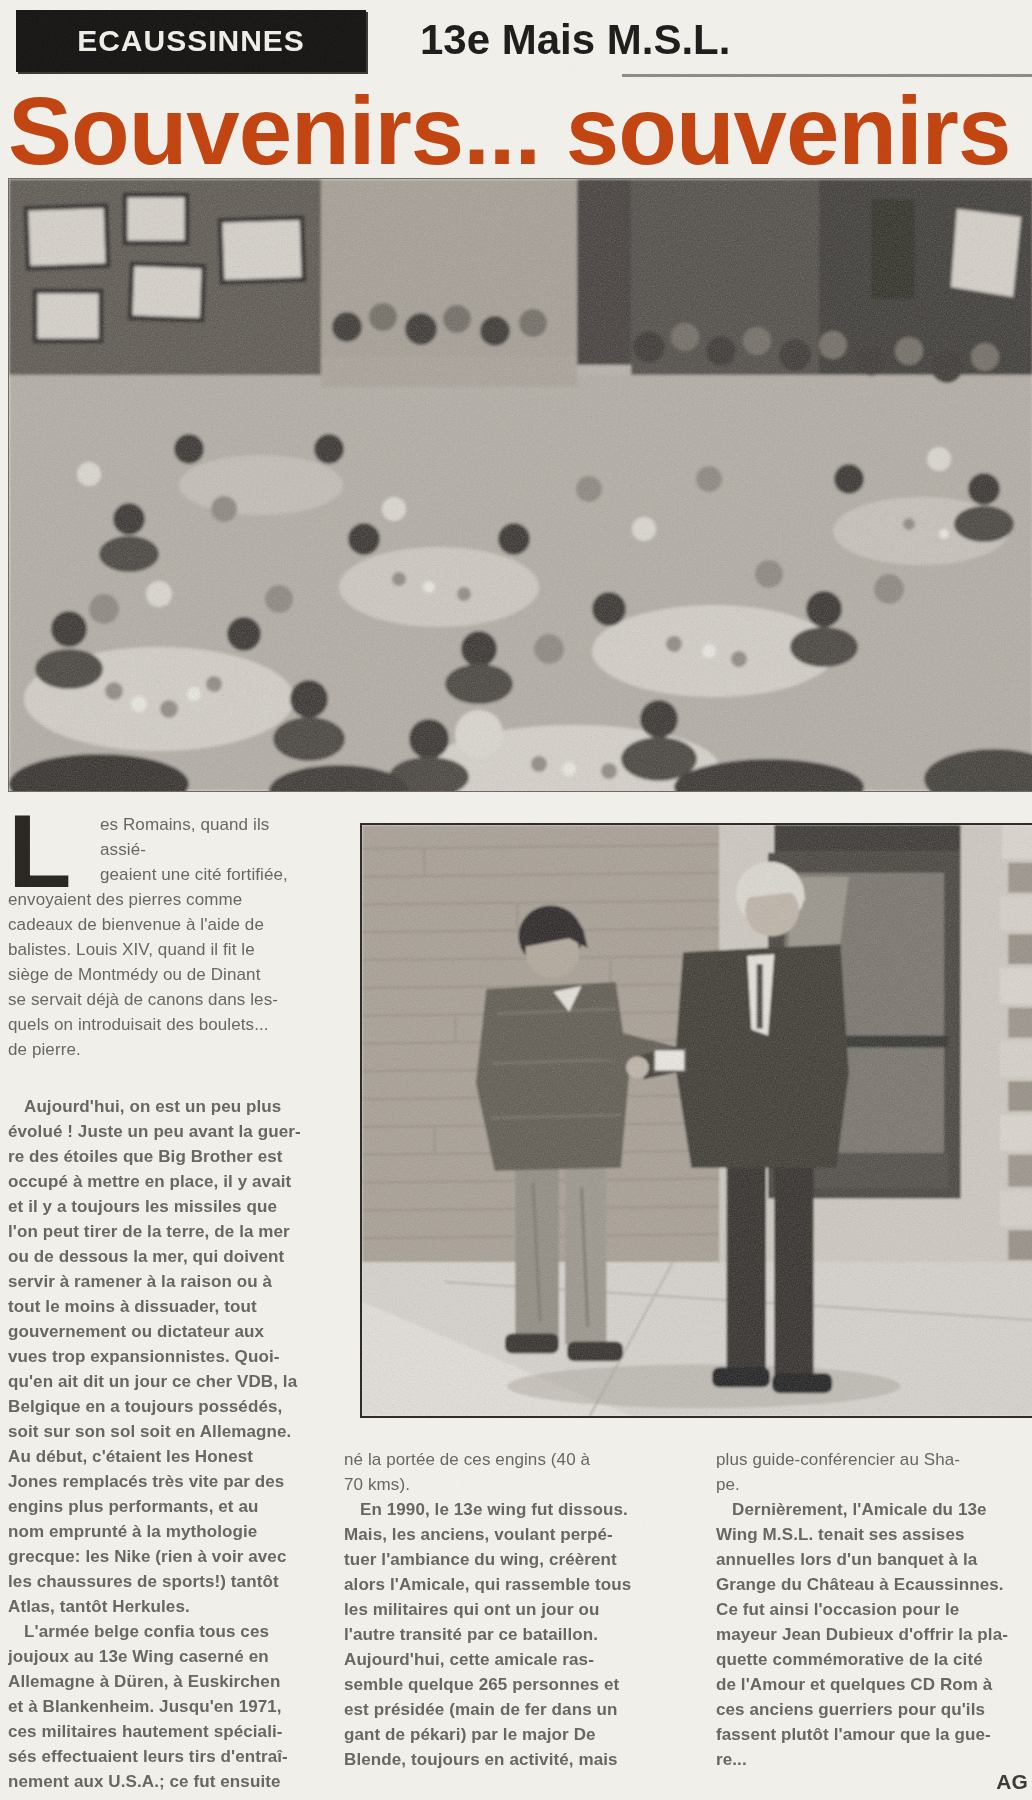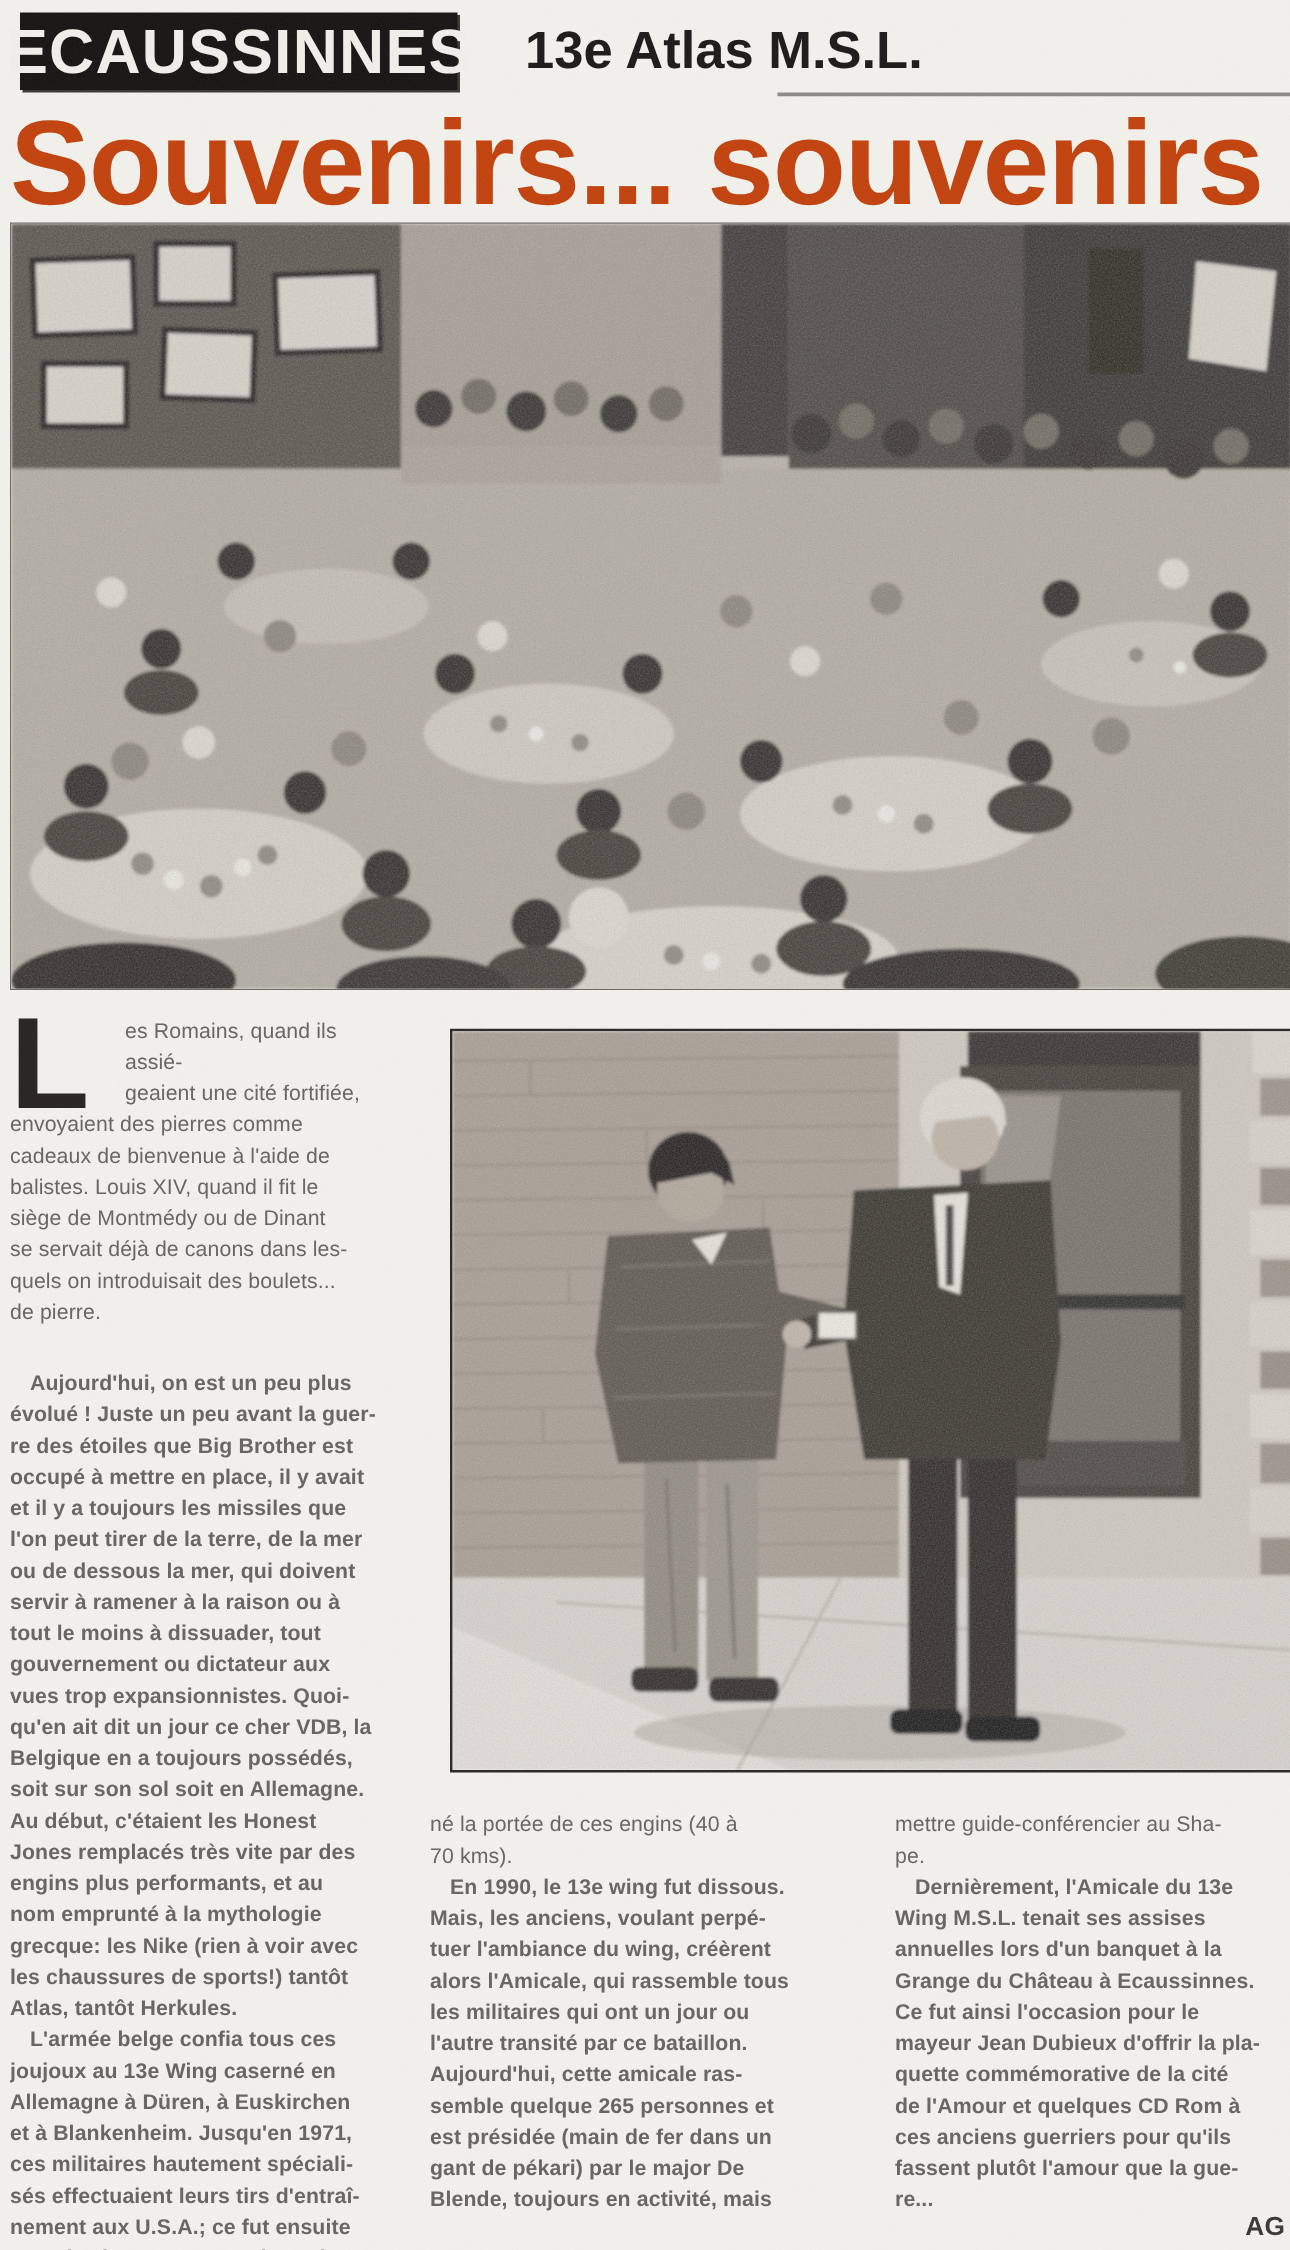--- a/index.html
+++ b/index.html
@@ -7,21 +7,21 @@
     position:relative;width:1032px;height:1800px;overflow:hidden;
     background:#f3f1ec;font-family:"Liberation Sans",sans-serif;
   }
   
   .kicker-band{
     position:absolute;left:16px;top:10px;width:350px;height:62px;
     background:#161412;display:flex;align-items:center;justify-content:center;
     box-shadow:2px 2px 0 #3a3733;
   }
   .kicker-band span{
-    color:#f1efe9;font-weight:700;font-size:50px;letter-spacing:1px;
+    color:#f1efe9;font-weight:700;font-size:30px;letter-spacing:1px;
     filter:blur(0.4px);
   }
   .wing-title{
     position:absolute;left:420px;top:16px;
     font-size:42px;font-weight:700;color:#1b1917;filter:blur(0.4px);
   }
   .title-rule{
     position:absolute;left:622px;top:74px;width:410px;height:3px;background:#8d8984;
   }
   .headline{
@@ -61,21 +61,21 @@
   }
 </style>
 </head>
 <body>
 
 <div class="page">
 
   <div class="kicker-band">
     <span>ECAUSSINNES</span>
   </div>
-  <div class="wing-title">13e Atlas M.S.L.</div>
+  <div class="wing-title">13e Mais M.S.L.</div>
   <div class="title-rule"></div>
   <h1 class="headline">Souvenirs... souvenirs</h1>
 
   <figure class="photo1">
     <svg viewBox="0 0 1024 612" preserveAspectRatio="none">
       <defs>
         <filter id="p1soft" x="-5%" y="-5%" width="110%" height="110%">
             <feGaussianBlur stdDeviation="1.4"></feGaussianBlur>
           </filter>
         <filter id="p1grain">
@@ -366,21 +366,21 @@
 les militaires qui ont un jour ou
 l'autre transité par ce bataillon.
 Aujourd'hui, cette amicale ras-
 semble quelque 265 personnes et
 est présidée (main de fer dans un
 gant de pékari) par le major De
 Blende, toujours en activité, mais</p>
   </div>
 
   <div class="col col-right">
-    <p>mettre guide-conférencier au Sha-
+    <p>plus guide-conférencier au Sha-
 pe.</p>
     <p class="p-indent">Dernièrement, l'Amicale du 13e
 Wing M.S.L. tenait ses assises
 annuelles lors d'un banquet à la
 Grange du Château à Ecaussinnes.
 Ce fut ainsi l'occasion pour le
 mayeur Jean Dubieux d'offrir la pla-
 quette commémorative de la cité
 de l'Amour et quelques CD Rom à
 ces anciens guerriers pour qu'ils

